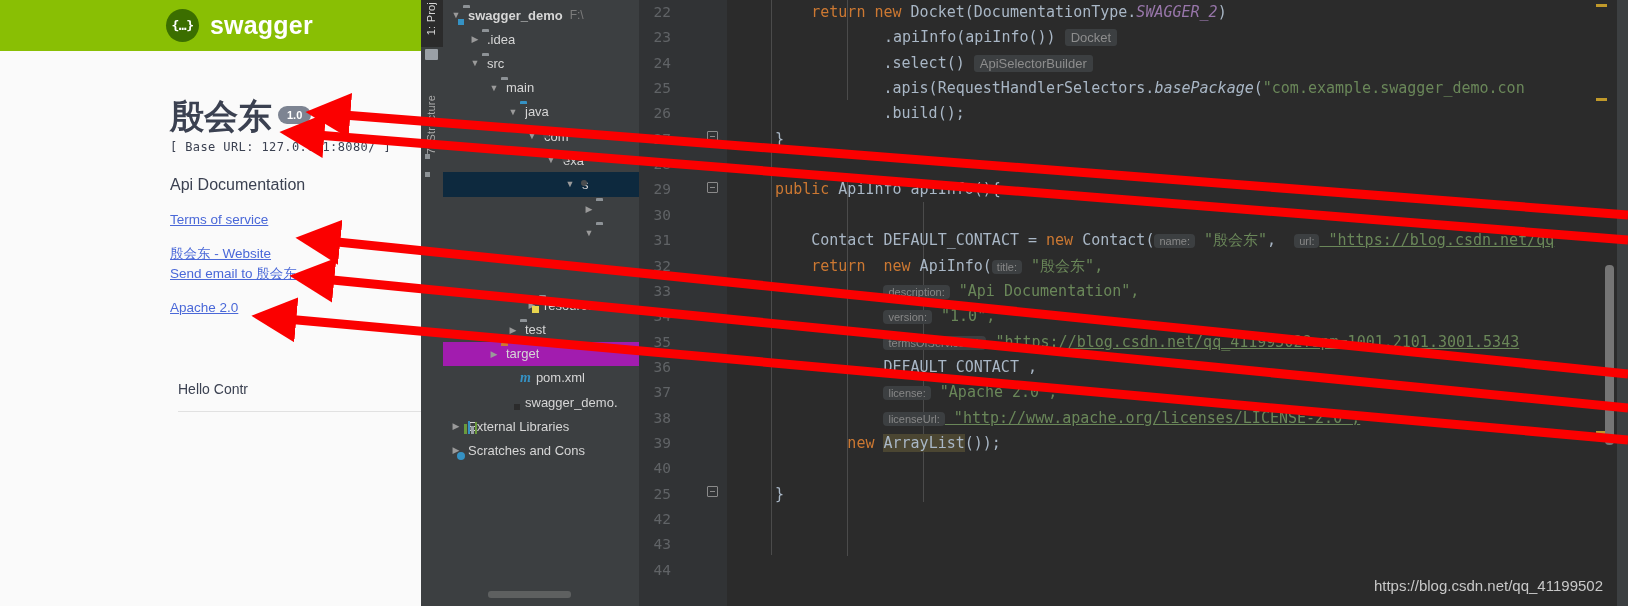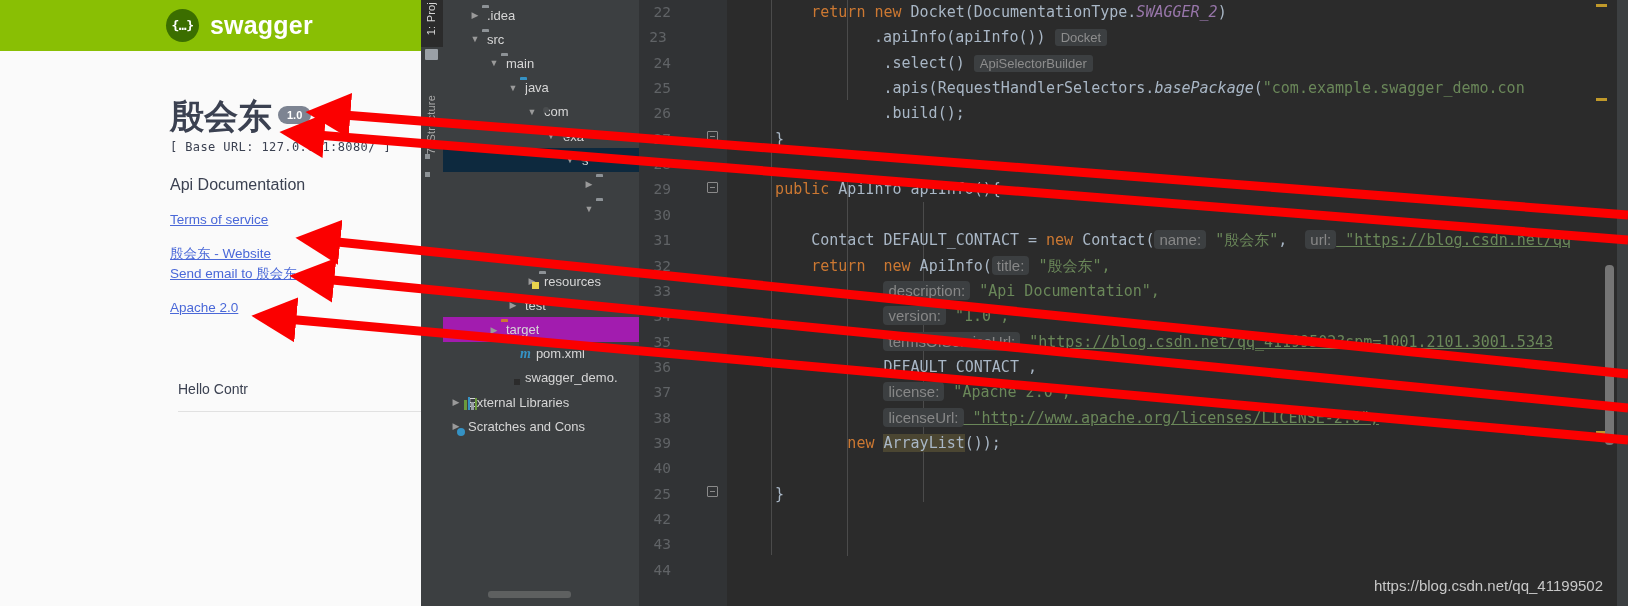--- a/index.html
+++ b/index.html
@@ -137,21 +137,21 @@
     position:absolute;left:0;white-space:pre;font-family:"DejaVu Sans Mono",monospace;
     font-size:15px;color:#a9b7c6;letter-spacing:0;
   }
   .kw{color:#cc7832;}
   .cls{color:#a9b7c6;}
   .st{color:#6a8759;}
   .stl{color:#6a8759;text-decoration:underline;}
   .fld{color:#9876aa;font-style:italic;}
   .itm{font-style:italic;}
   .hint{
-    background:#3c3f41;color:#878787;border-radius:4px;padding:1px 5px;font-size:15px;
+    background:#3c3f41;color:#878787;border-radius:4px;padding:1px 5px;font-size:11px;
     font-family:"Liberation Sans",sans-serif;
   }
   .tip{
     background:#3c3f41;color:#8d8d8d;border-radius:3px;padding:1px 6px;font-size:13px;
     font-family:"Liberation Sans",sans-serif;
   }
   .hl{background:#4b4632;}
   .marker{position:absolute;right:10px;width:11px;height:3px;background:#c0992a;}
   .scrollthumb{position:absolute;right:3px;width:9px;background:#757575;border-radius:4px;}
 
@@ -205,20 +205,26 @@
     <div class="tool-strip">
       <div class="seg-top"></div>
       <div class="vtext proj">1: Proj</div>
       <div class="strip-icon i1"></div>
       <div class="vtext struct">7: Structure</div>
       <div class="strip-dots"><span></span><span></span></div>
     </div>
 
     <div class="proj-pane">
       <div class="tree" id="tree-host">
+          <div class="node" style="padding-left: 6px;">
+            <span class="arrow open"></span>
+            <span><span class="fico folder mod"></span></span>
+            <span class="nlabel bold">swagger_demo</span>
+            <span class="npath">F:\</span>
+          </div>
           <div class="node" style="padding-left: 25px;">
             <span class="arrow closed"></span>
             <span><span class="fico folder"></span></span>
             <span class="nlabel">.idea</span>
           </div>
           <div class="node" style="padding-left: 25px;">
             <span class="arrow open"></span>
             <span><span class="fico folder"></span></span>
             <span class="nlabel">src</span>
           </div>
@@ -302,21 +308,21 @@
             <span><span class="fico scr"></span></span>
             <span class="nlabel">Scratches and Cons</span>
           </div>
         </div>
       <div class="proj-hscroll"></div>
     </div>
 
     <div class="gutter">
       <div id="lnum-host">
           <div class="lnum" style="top: 4px;">22</div>
-          <div class="lnum" style="top: 29.35px; text-align: center;">23</div>
+          <div class="lnum" style="top: 29.35px;">23</div>
           <div class="lnum" style="top: 54.7px;">24</div>
           <div class="lnum" style="top: 80.05px;">25</div>
           <div class="lnum" style="top: 105.4px;">26</div>
           <div class="lnum" style="top: 130.75px;">27</div>
           <div class="lnum" style="top: 156.1px;">28</div>
           <div class="lnum" style="top: 181.45px;">29</div>
           <div class="lnum" style="top: 206.8px;">30</div>
           <div class="lnum" style="top: 232.15px;">31</div>
           <div class="lnum" style="top: 257.5px;">32</div>
           <div class="lnum" style="top: 282.85px;">33</div>
@@ -343,21 +349,21 @@
         </div>
     </div>
 
     <div class="editor">
       <div class="indent-guide" style="left:44px;top:0;height:555px;"></div>
       <div class="indent-guide" style="left:120px;top:0;height:100px;"></div>
       <div class="indent-guide" style="left:120px;top:176px;height:380px;"></div>
       <div class="indent-guide" style="left:196px;top:202px;height:300px;"></div>
       <div id="code-host">
           <div class="code-line" style="top: 3px; left: 84.24px;"><span class="kw">return </span><span class="kw">new </span><span class="cls">Docket(DocumentationType.</span><span class="fld">SWAGGER_2</span><span class="cls">)</span></div>
-          <div class="code-line" style="top: 28.35px; left: 147px;"><span class="cls">.apiInfo(apiInfo()) </span><span class="tip">Docket</span></div>
+          <div class="code-line" style="top: 28.35px; left: 157px;"><span class="cls">.apiInfo(apiInfo()) </span><span class="tip">Docket</span></div>
           <div class="code-line" style="top: 53.7px; left: 156.48px;"><span class="cls">.select() </span><span class="tip">ApiSelectorBuilder</span></div>
           <div class="code-line" style="top: 79.05px; left: 156.48px;"><span class="cls">.apis(RequestHandlerSelectors.</span><span class="itm">basePackage</span><span class="cls">(</span><span class="st">"com.example.swagger_demo.con</span></div>
           <div class="code-line" style="top: 104.4px; left: 156.48px;"><span class="cls">.build();</span></div>
           <div class="code-line" style="top: 129.75px; left: 48.12px;"><span class="cls">}</span></div>
           <div class="code-line" style="top: 180.45px; left: 48.12px;"><span class="kw">public </span><span class="cls">ApiInfo </span><span class="cls">apiInfo</span><span class="cls">(){</span></div>
           <div class="code-line" style="top: 231.15px; left: 84.24px;"><span class="cls">Contact DEFAULT_CONTACT = </span><span class="kw">new </span><span class="cls">Contact(</span><span class="hint">name:</span><span class="st"> "殷会东"</span><span class="cls">,  </span><span class="hint">url:</span><span class="stl"> "https://blog.csdn.net/qq</span></div>
           <div class="code-line" style="top: 256.5px; left: 84.24px;"><span class="kw">return  </span><span class="kw">new </span><span class="cls">ApiInfo(</span><span class="hint">title:</span><span class="st"> "殷会东",</span></div>
           <div class="code-line" style="top: 281.85px; left: 156.48px;"><span class="hint">description:</span><span class="st"> "Api Documentation",</span></div>
           <div class="code-line" style="top: 307.2px; left: 156.48px;"><span class="hint">version:</span><span class="st"> "1.0",</span></div>
           <div class="code-line" style="top: 332.55px; left: 156.48px;"><span class="hint">termsOfServiceUrl:</span><span class="stl"> "https://blog.csdn.net/qq_41199502?spm=1001.2101.3001.5343</span></div>

